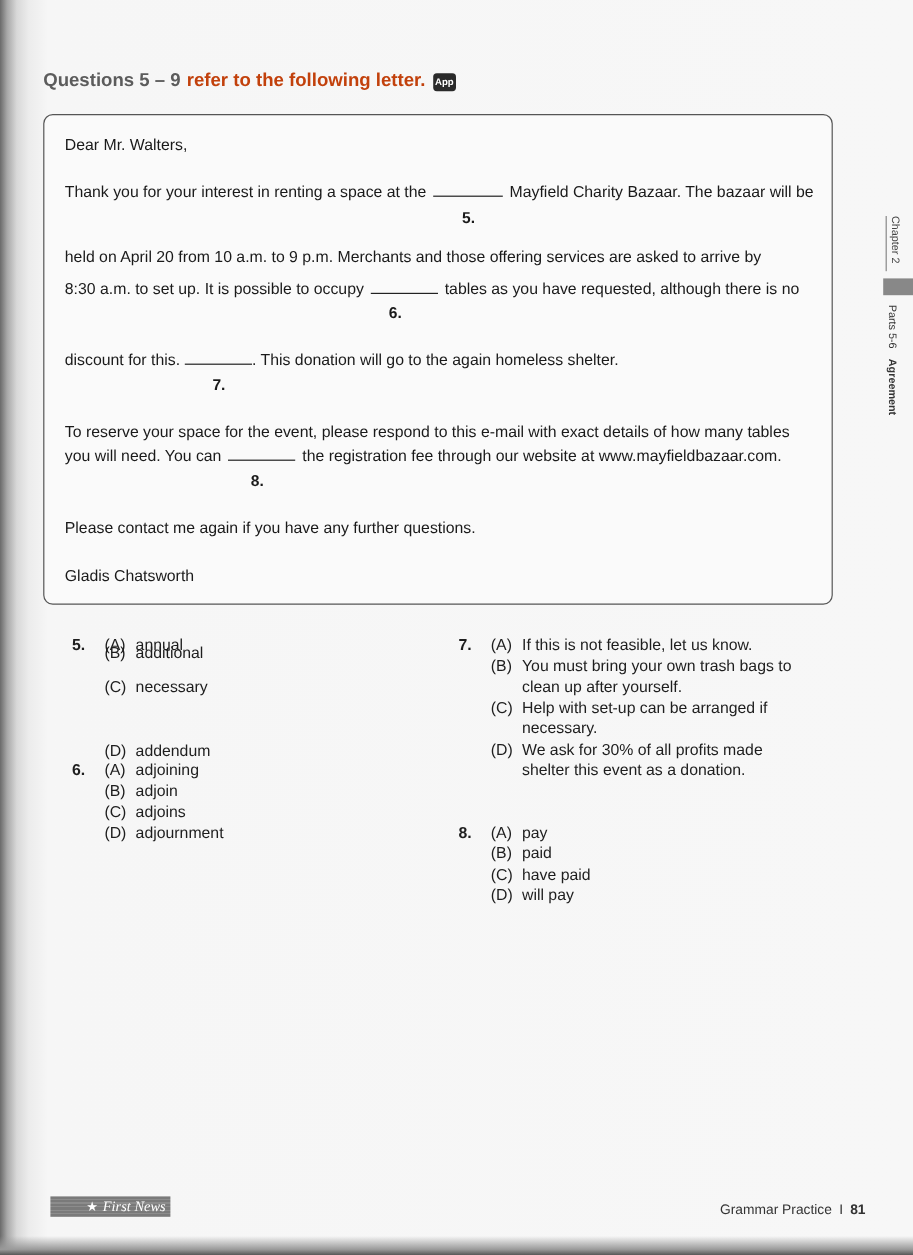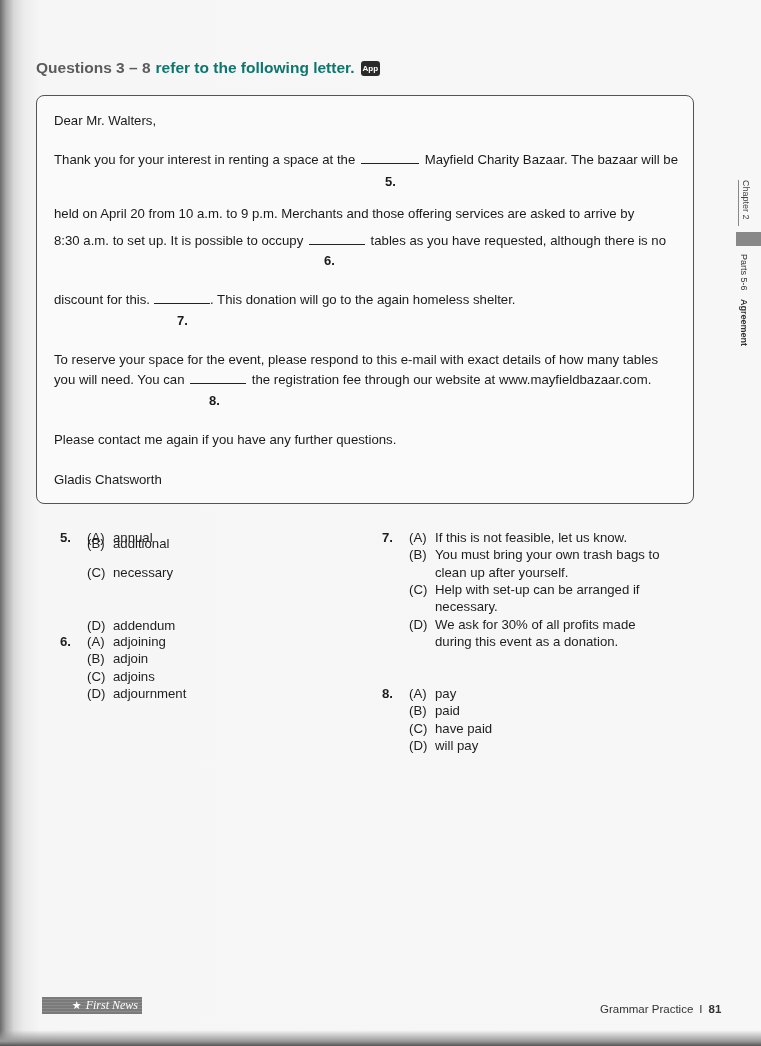--- a/index.html
+++ b/index.html
@@ -15,21 +15,21 @@
     }
     .bottom-shade {
       position:absolute; left:0; bottom:0; width:761px; height:16px;
       background:linear-gradient(to bottom, rgba(255,255,255,0) 0, #9a9a9a 70%, #555 100%);
     }
     .heading {
       position:absolute; left:36px; top:59px; font-size:15.5px; font-weight:bold;
       display:flex; align-items:center; white-space:nowrap;
     }
     .heading .qnum { color:#5c5c5c; }
-    .heading .rest { color:#0f766e; margin-left:5px; }
+    .heading .rest { color:#c2410c; margin-left:5px; }
     .app-badge {
       display:inline-block; margin-left:6px; background:#2a2a2a; color:#fff;
       font-size:8px; font-weight:bold; border-radius:3px; padding:3px 2px; line-height:9px;
     }
     .letter-box {
       position:absolute; left:36px; top:95px; width:658px; height:409px;
       border:1.5px solid #555; border-radius:8px; box-sizing:border-box;
       background:#fafafa;
     }
     .ltext { position:absolute; left:54px; font-size:13.2px; white-space:nowrap; color:#1a1a1a; }
@@ -65,21 +65,21 @@
     }
     .footer-right .sep { margin:0 6px; }
     .footer-right .pg { font-weight:bold; }
   </style>
 </head>
 <body>
 
 <div class="page-shade"></div>
 
 <div class="heading">
-  <span class="qnum">Questions 3 – 8</span>
+  <span class="qnum">Questions 5 – 9</span>
   <span class="rest">refer to the following letter.</span>
   <span class="app-badge">App</span>
 </div>
 
 <div class="letter-box"></div>
 
 <div class="ltext" style="top:113px;">Dear Mr. Walters,</div>
 
 <div class="ltext" style="top:152px;">
   <span>Thank you for your interest in renting a space at the</span>
@@ -131,21 +131,21 @@
 </div>
 
 <div class="q" style="left:382px; top:530px;">
   <span class="qn" style="left:0; top:0;">7.</span>
   <div class="opt" style="left:27px; top:0;"><span class="lbl">(A)</span><span class="txt">If this is not feasible, let us know.</span></div>
   <div class="opt" style="left:27px; top:17px;"><span class="lbl">(B)</span><span class="txt">You must bring your own trash bags to</span></div>
   <div class="opt" style="left:53px; top:35px;">clean up after yourself.</div>
   <div class="opt" style="left:27px; top:52px;text-decoration:underline;"><span class="lbl">(C)</span><span class="txt">Help with set-up can be arranged if</span></div>
   <div class="opt" style="left:53px; top:69px;">necessary.</div>
   <div class="opt" style="left:27px; top:87px;"><span class="lbl">(D)</span><span class="txt">We ask for 30% of all profits made</span></div>
-  <div class="opt" style="left:53px; top:104px;">during this event as a donation.</div>
+  <div class="opt" style="left:53px; top:104px;">shelter this event as a donation.</div>
 </div>
 
 <div class="q" style="left:382px; top:686px;">
   <span class="qn" style="left:0; top:0;">8.</span>
   <div class="opt" style="left:27px; top:0;"><span class="lbl">(A)</span><span class="txt">pay</span></div>
   <div class="opt" style="left:27px; top:17px;"><span class="lbl">(B)</span><span class="txt">paid</span></div>
   <div class="opt" style="left:27px; top:35px;"><span class="lbl">(C)</span><span class="txt">have paid</span></div>
   <div class="opt" style="left:27px; top:52px;"><span class="lbl">(D)</span><span class="txt">will pay</span></div>
 </div>
 

